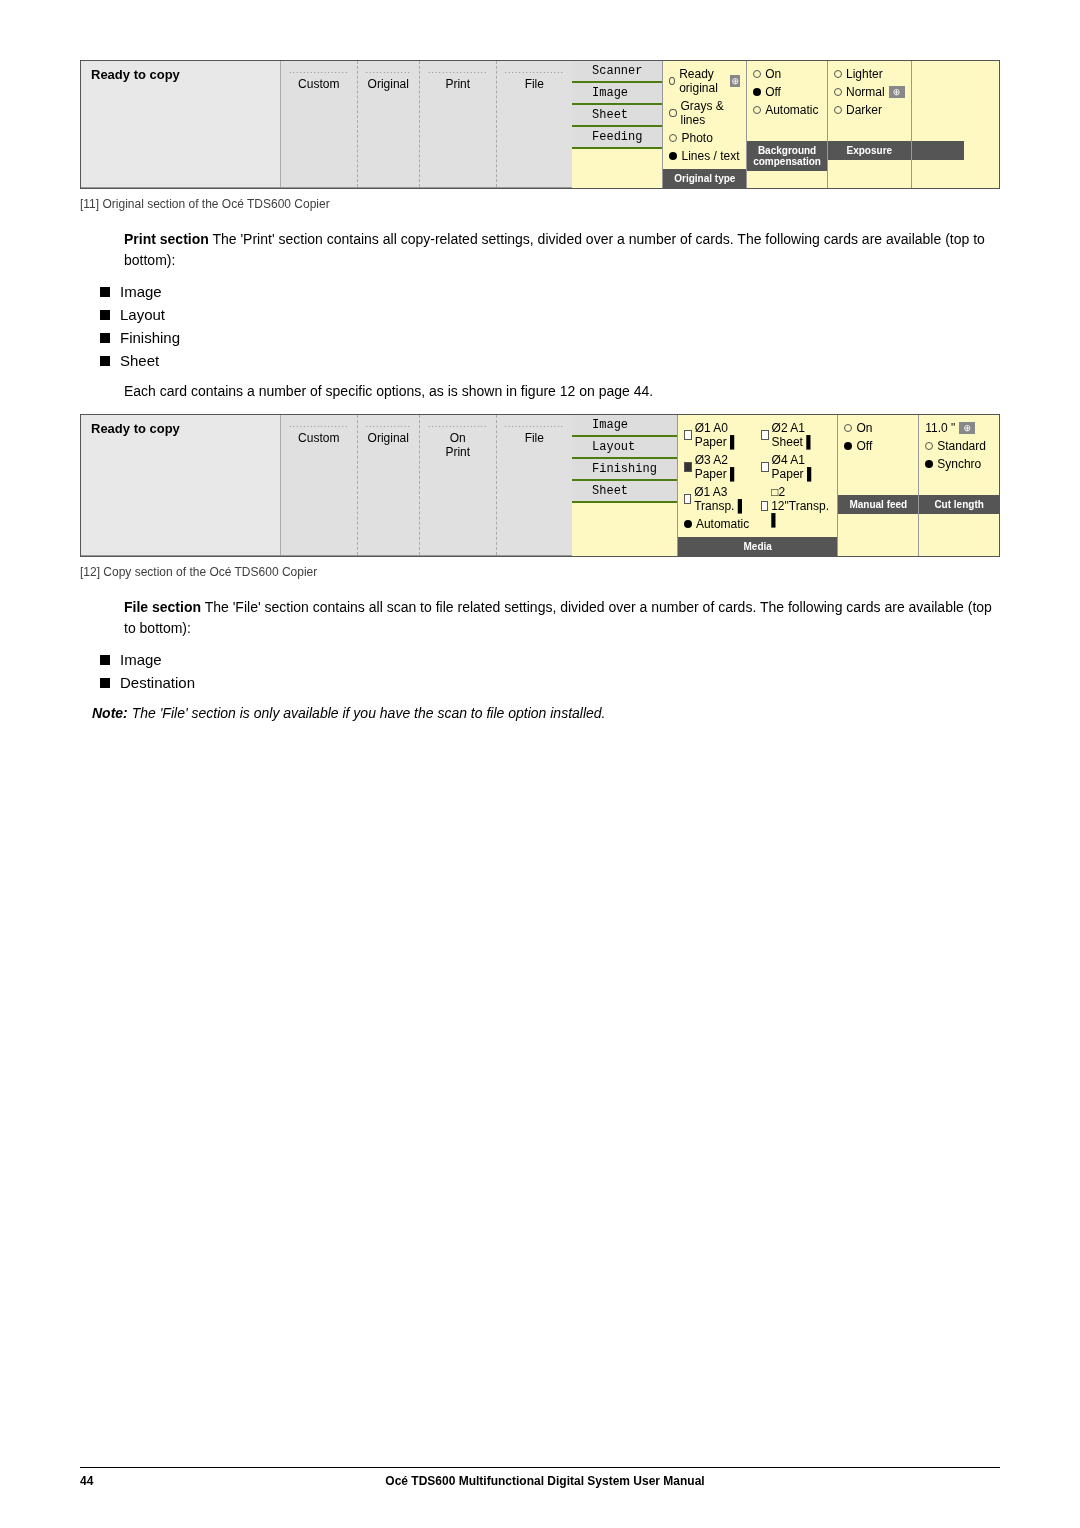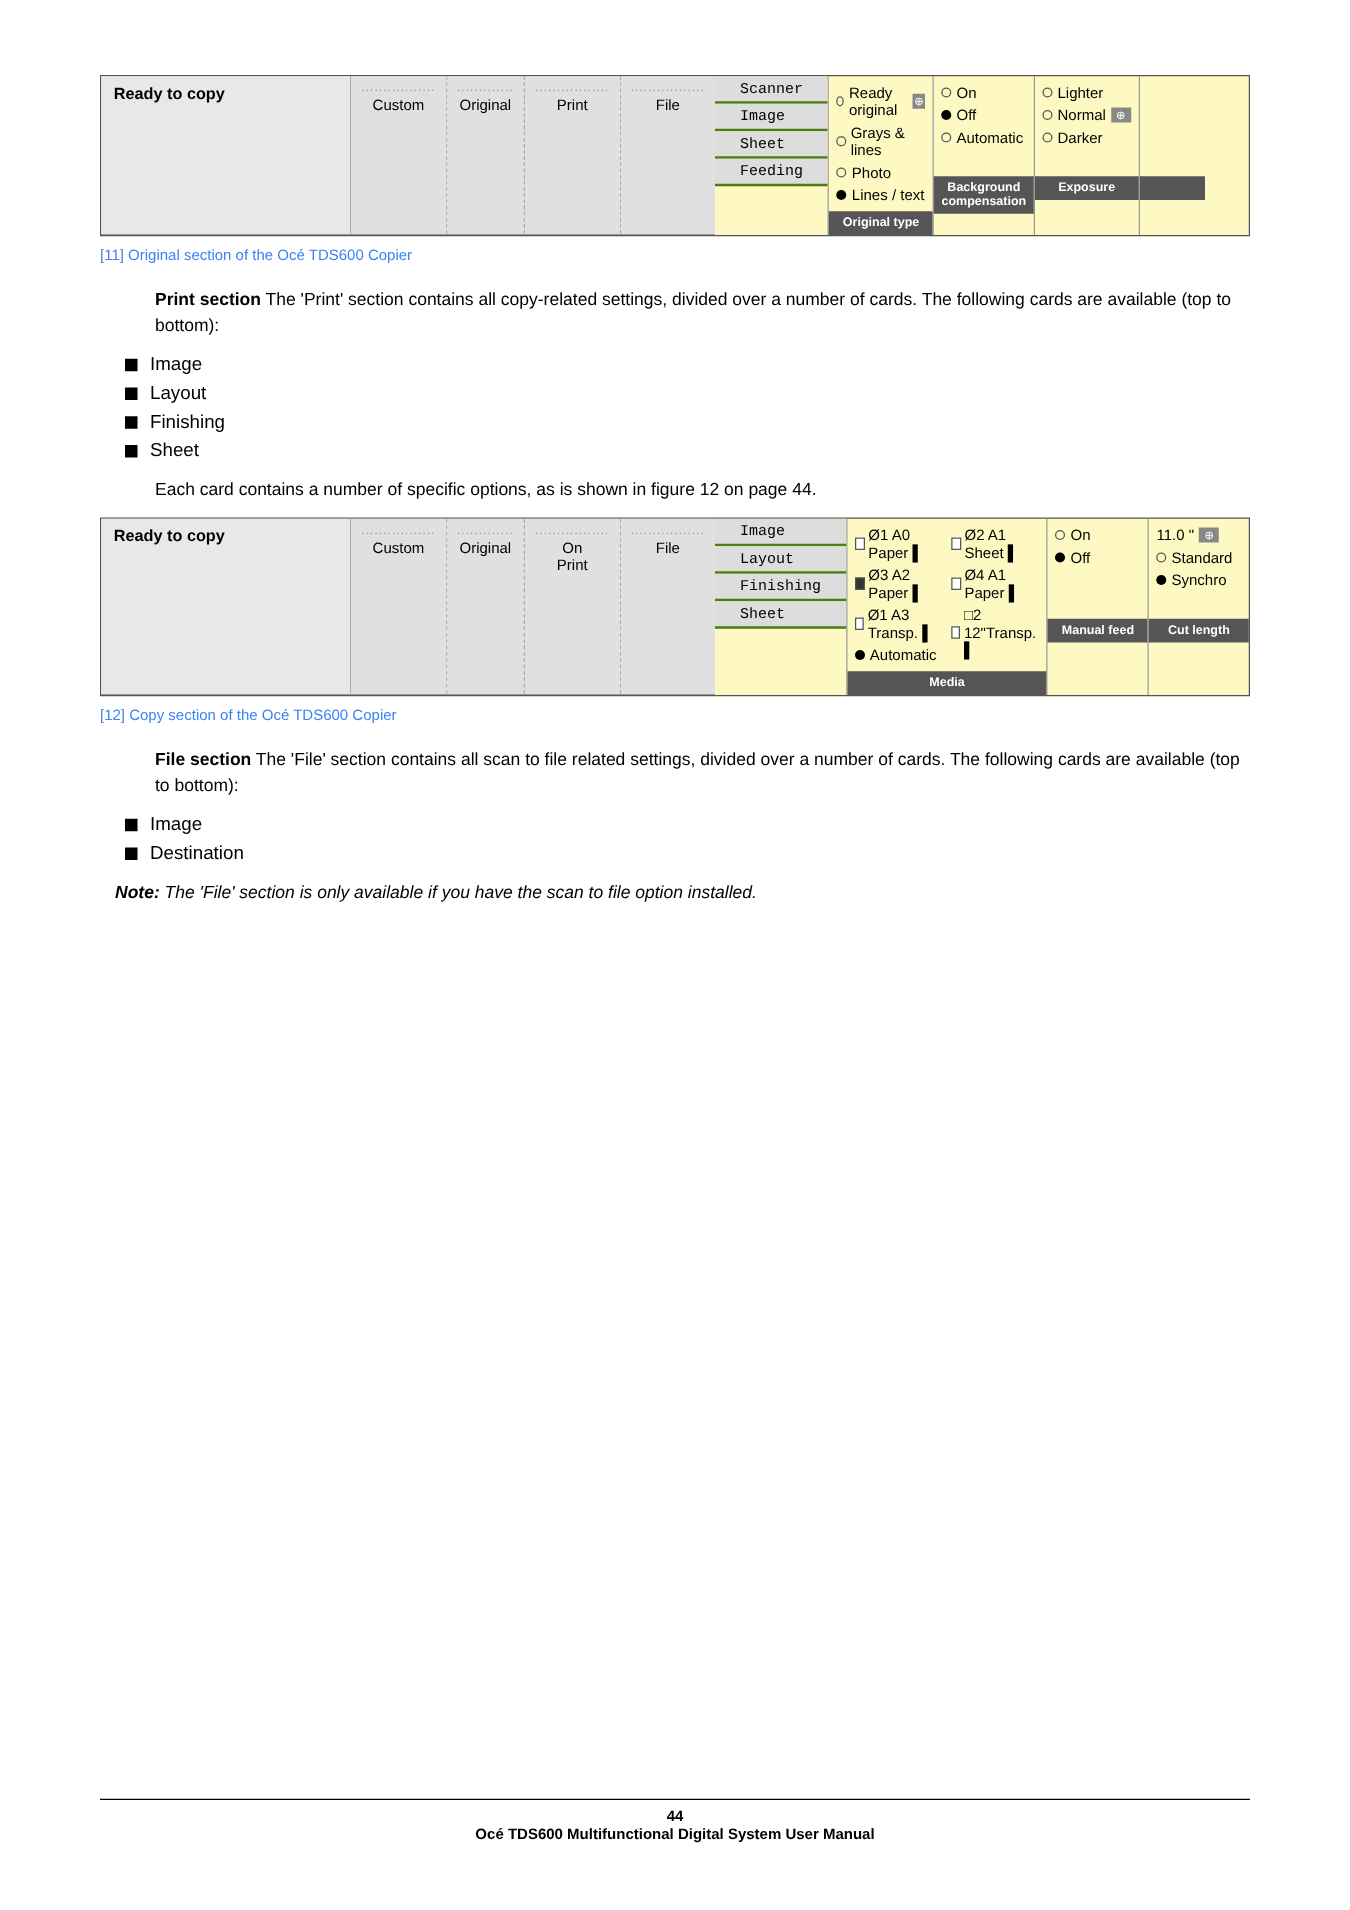--- a/index.html
+++ b/index.html
@@ -142,21 +142,21 @@
       background: #888;
       font-size: 9px;
       text-align: center;
       margin-left: 4px;
       line-height: 12px;
       color: white;
     }
 
     .figure-caption {
       font-size: 12px;
-      color: #3b82f6;
+      color: #404040;
       margin-bottom: 18px;
       margin-top: 4px;
     }
 
     .section-text {
       margin-bottom: 12px;
       line-height: 1.5;
       margin-left: 44px;
     }
 
@@ -201,21 +201,20 @@
       position: absolute;
       bottom: 40px;
       left: 80px;
       right: 80px;
       display: flex;
       justify-content: space-between;
       align-items: center;
       font-size: 12px;
       border-top: 1px solid #000;
       padding-top: 6px;
-      flex-direction: column;
     }
 
     .footer-page-num {
       font-weight: bold;
     }
 
     .footer-title {
       font-weight: bold;
       font-size: 12px;
       text-align: center;

